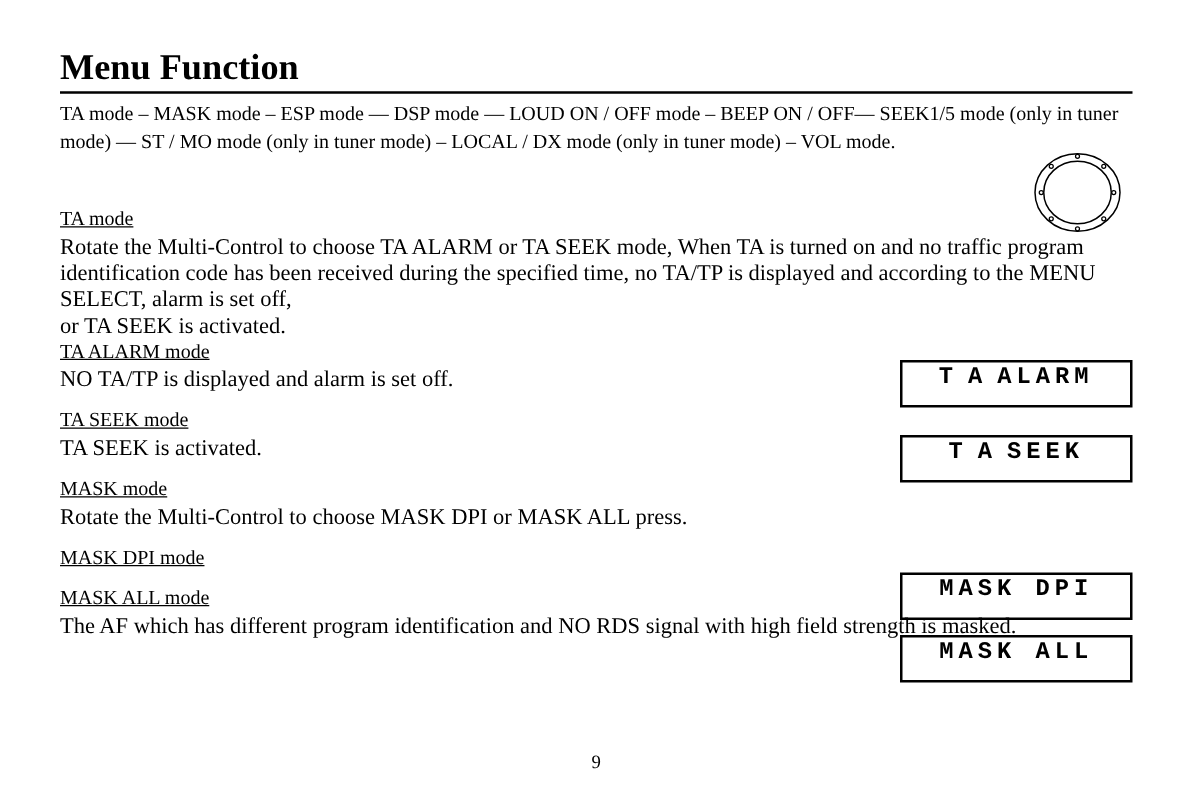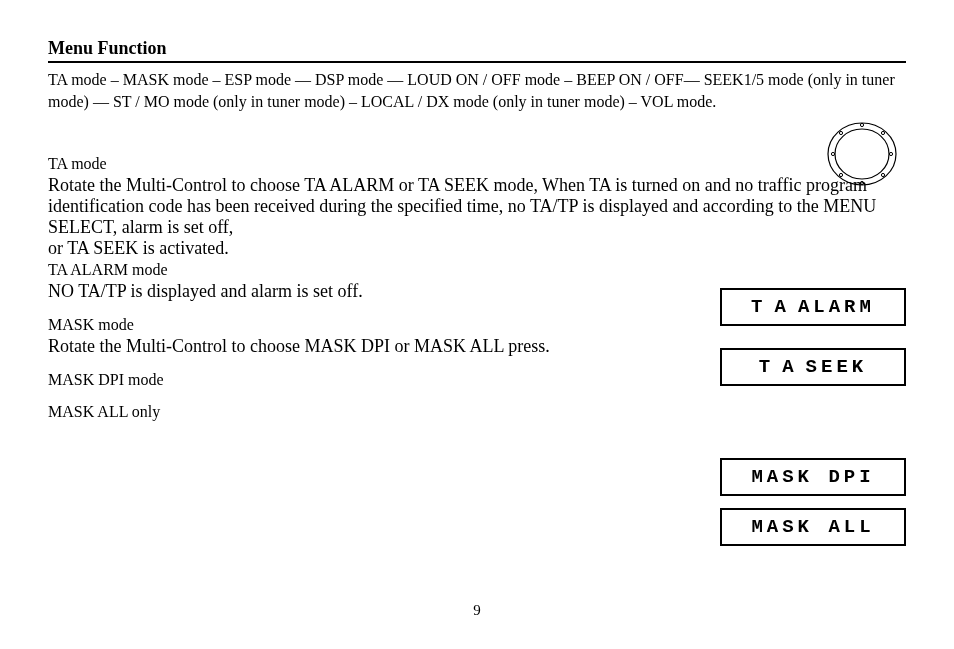--- a/index.html
+++ b/index.html
@@ -1,27 +1,27 @@
 <!DOCTYPE html>
 <html><head>
 <meta charset="utf-8">
 <style>
   html,body{margin:0;padding:0;background:#fff;font-family:"Times New Roman",Times,serif;color:#000}
   .page{position:relative;width:954px;height:649px;box-sizing:border-box;padding:38px 48px 0 48px}
-  .title{font-size:18px;font-weight:bold;margin:0 0 2px 0}
+  .title{font-size:29px;font-weight:bold;margin:0 0 2px 0}
   .rule{border:0;border-top:2px solid #000;margin:0 0 6px 0}
   .para{font-size:16px;line-height:22px;margin:0}
-  .sub{font-size:16px;margin:0}
+  .sub{font-size:16px;text-decoration:underline;margin:0}
   .desc{font-size:18px;line-height:21px;margin:2px 0 0 0}
   .block{margin-top:2px}
   .block.tight{margin-top:14px}
   .pagenum{position:absolute;bottom:30px;left:0;width:100%;text-align:center;font-size:15px}
   .knob{position:absolute;right:56px;top:118px}
   .lcd{position:absolute;right:48px;width:186px;height:38px;border:2px solid #000;box-sizing:border-box;
-       display:flex;align-items:center;justify-content:center;font-family:"Courier New",monospace;
+       display:flex;justify-content:center;font-family:"Courier New",monospace;
        font-weight:bold;font-size:19px;letter-spacing:4px}
   .lcd .wide{letter-spacing:12px}
   .lcd1{top:288px}
   .lcd2{top:348px}
   .lcd3{top:458px}
   .lcd4{top:508px}
 </style>
 </head>
 <body>
 
@@ -36,32 +36,37 @@
     <p class="sub">TA mode</p>
     <p class="desc" style="white-space:pre-line">Rotate the Multi-Control to choose TA ALARM or TA SEEK mode, When TA is turned on and no traffic program identification code has been received during the specified time, no TA/TP is displayed and according to the MENU SELECT, alarm is set off,
 or TA SEEK is activated.</p>
   </div>
 
   <div class="block">
     <p class="sub">TA ALARM mode</p>
     <p class="desc">NO TA/TP is displayed and alarm is set off.</p>
   </div>
 
+  <div class="block tight">
+    <p class="sub">TA SEEK mode</p>
+    <p class="desc">TA SEEK is activated.</p>
+  </div>
 
   <div class="block tight">
     <p class="sub">MASK mode</p>
     <p class="desc">Rotate the Multi-Control to choose MASK DPI or MASK ALL press.</p>
   </div>
 
   <div class="block tight">
     <p class="sub">MASK DPI mode</p>
   </div>
 
   <div class="block tight">
-    <p class="sub">MASK ALL only</p>
+    <p class="sub">MASK ALL mode</p>
+    <p class="desc">The AF which has different program identification and NO RDS signal with high field strength is masked.</p>
   </div>
 
   <svg class="knob" width="72" height="72" viewBox="0 0 72 72">
     <ellipse cx="36" cy="36" rx="34" ry="31" fill="none" stroke="#000" stroke-width="1.2"></ellipse>
     <ellipse cx="36" cy="36" rx="27" ry="25" fill="none" stroke="#000" stroke-width="1.2"></ellipse>
     <g fill="none" stroke="#000" stroke-width="1">
       <circle cx="36" cy="7" r="1.6"></circle>
         <circle cx="36" cy="65" r="1.6"></circle>
       <circle cx="7" cy="36" r="1.6"></circle>
         <circle cx="65" cy="36" r="1.6"></circle>

